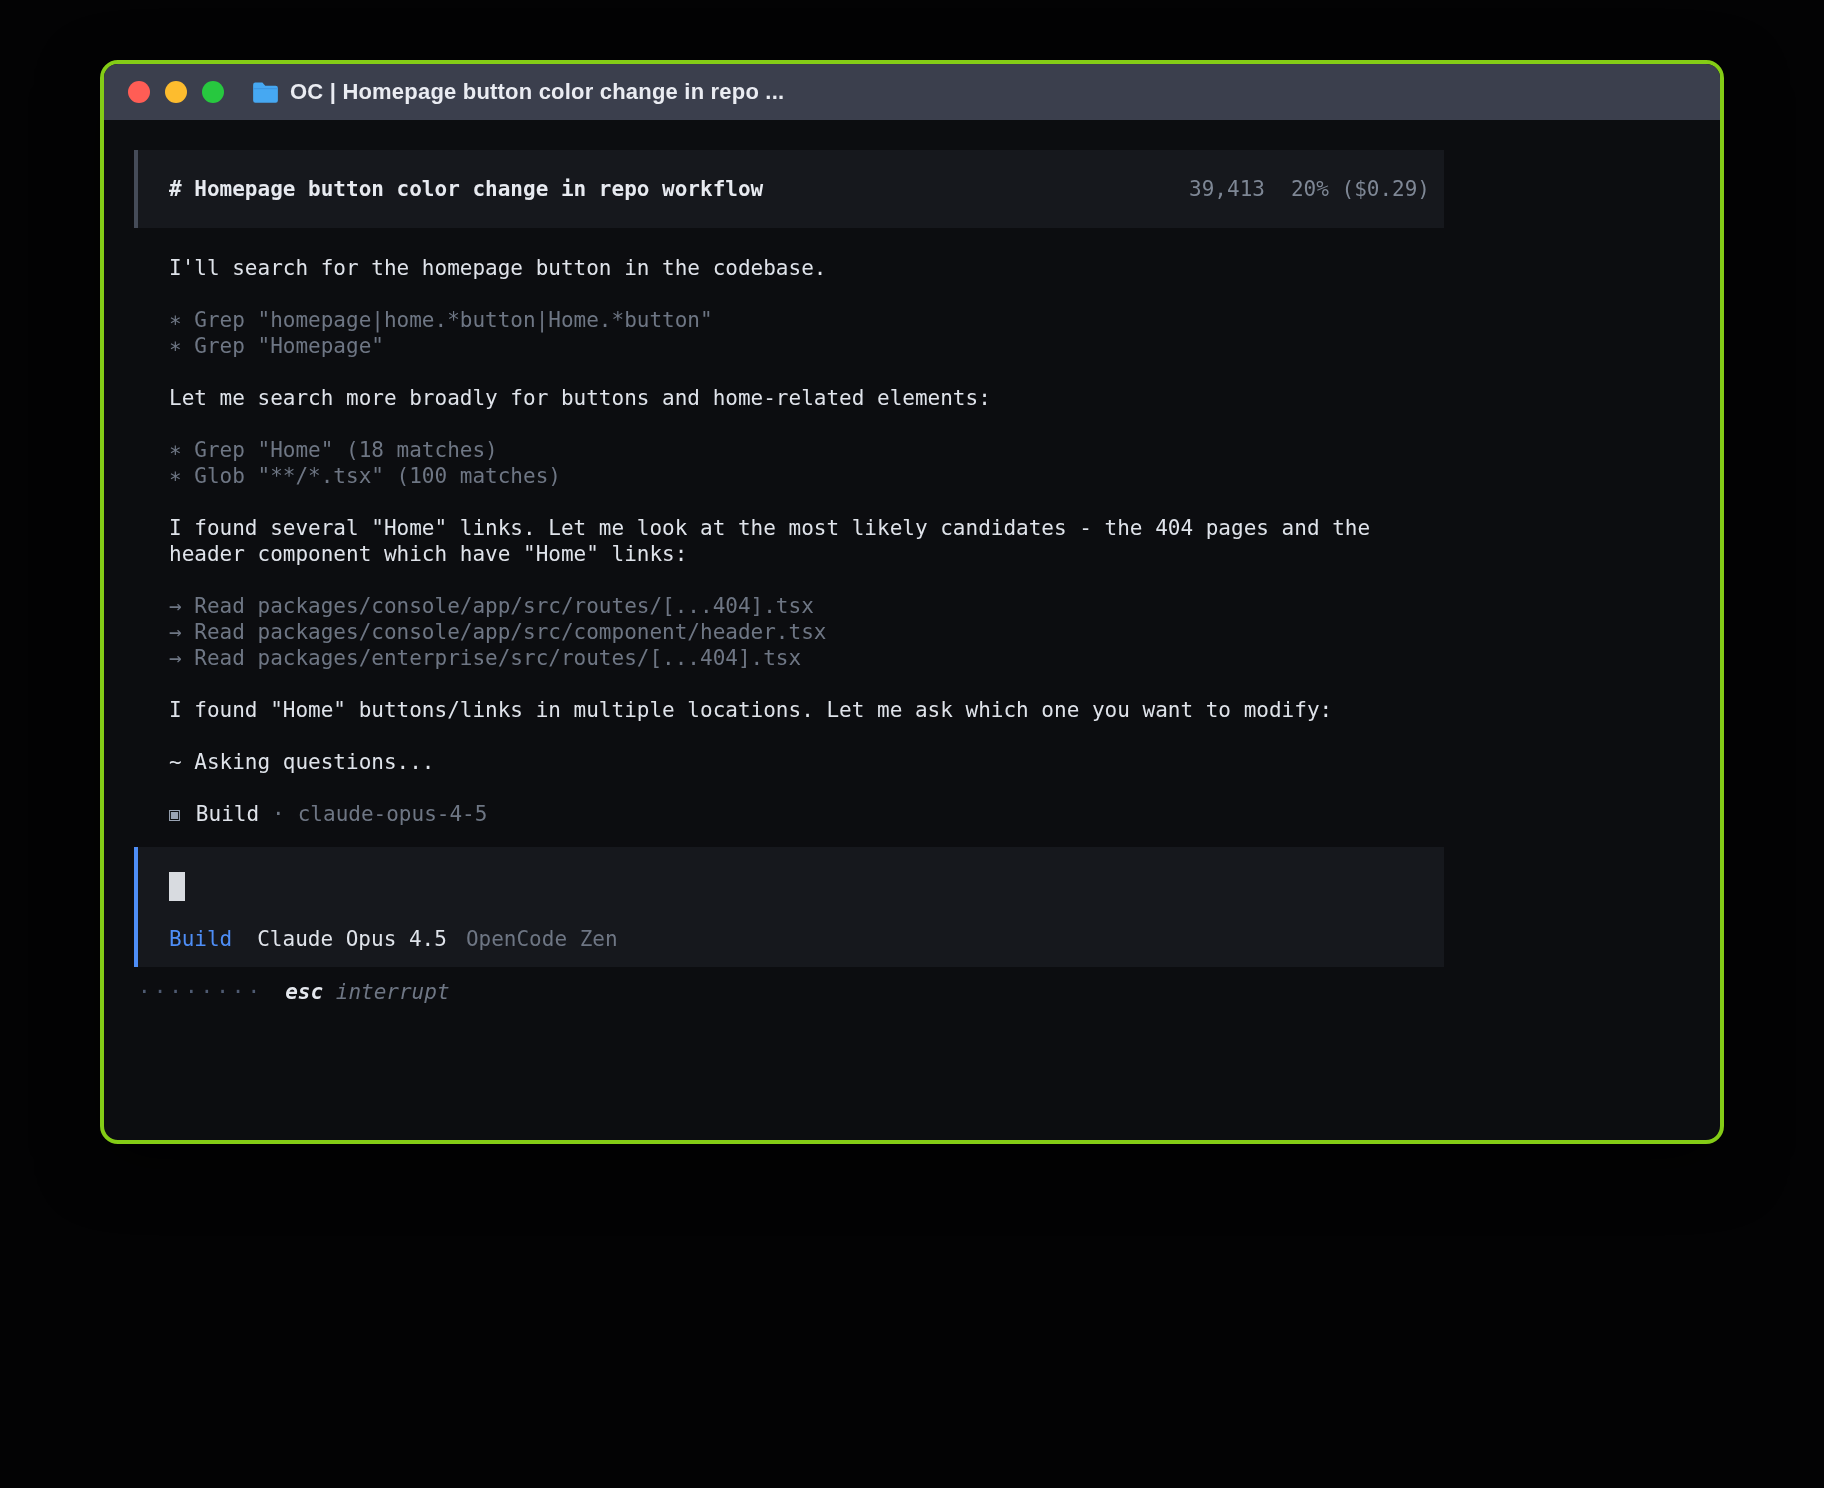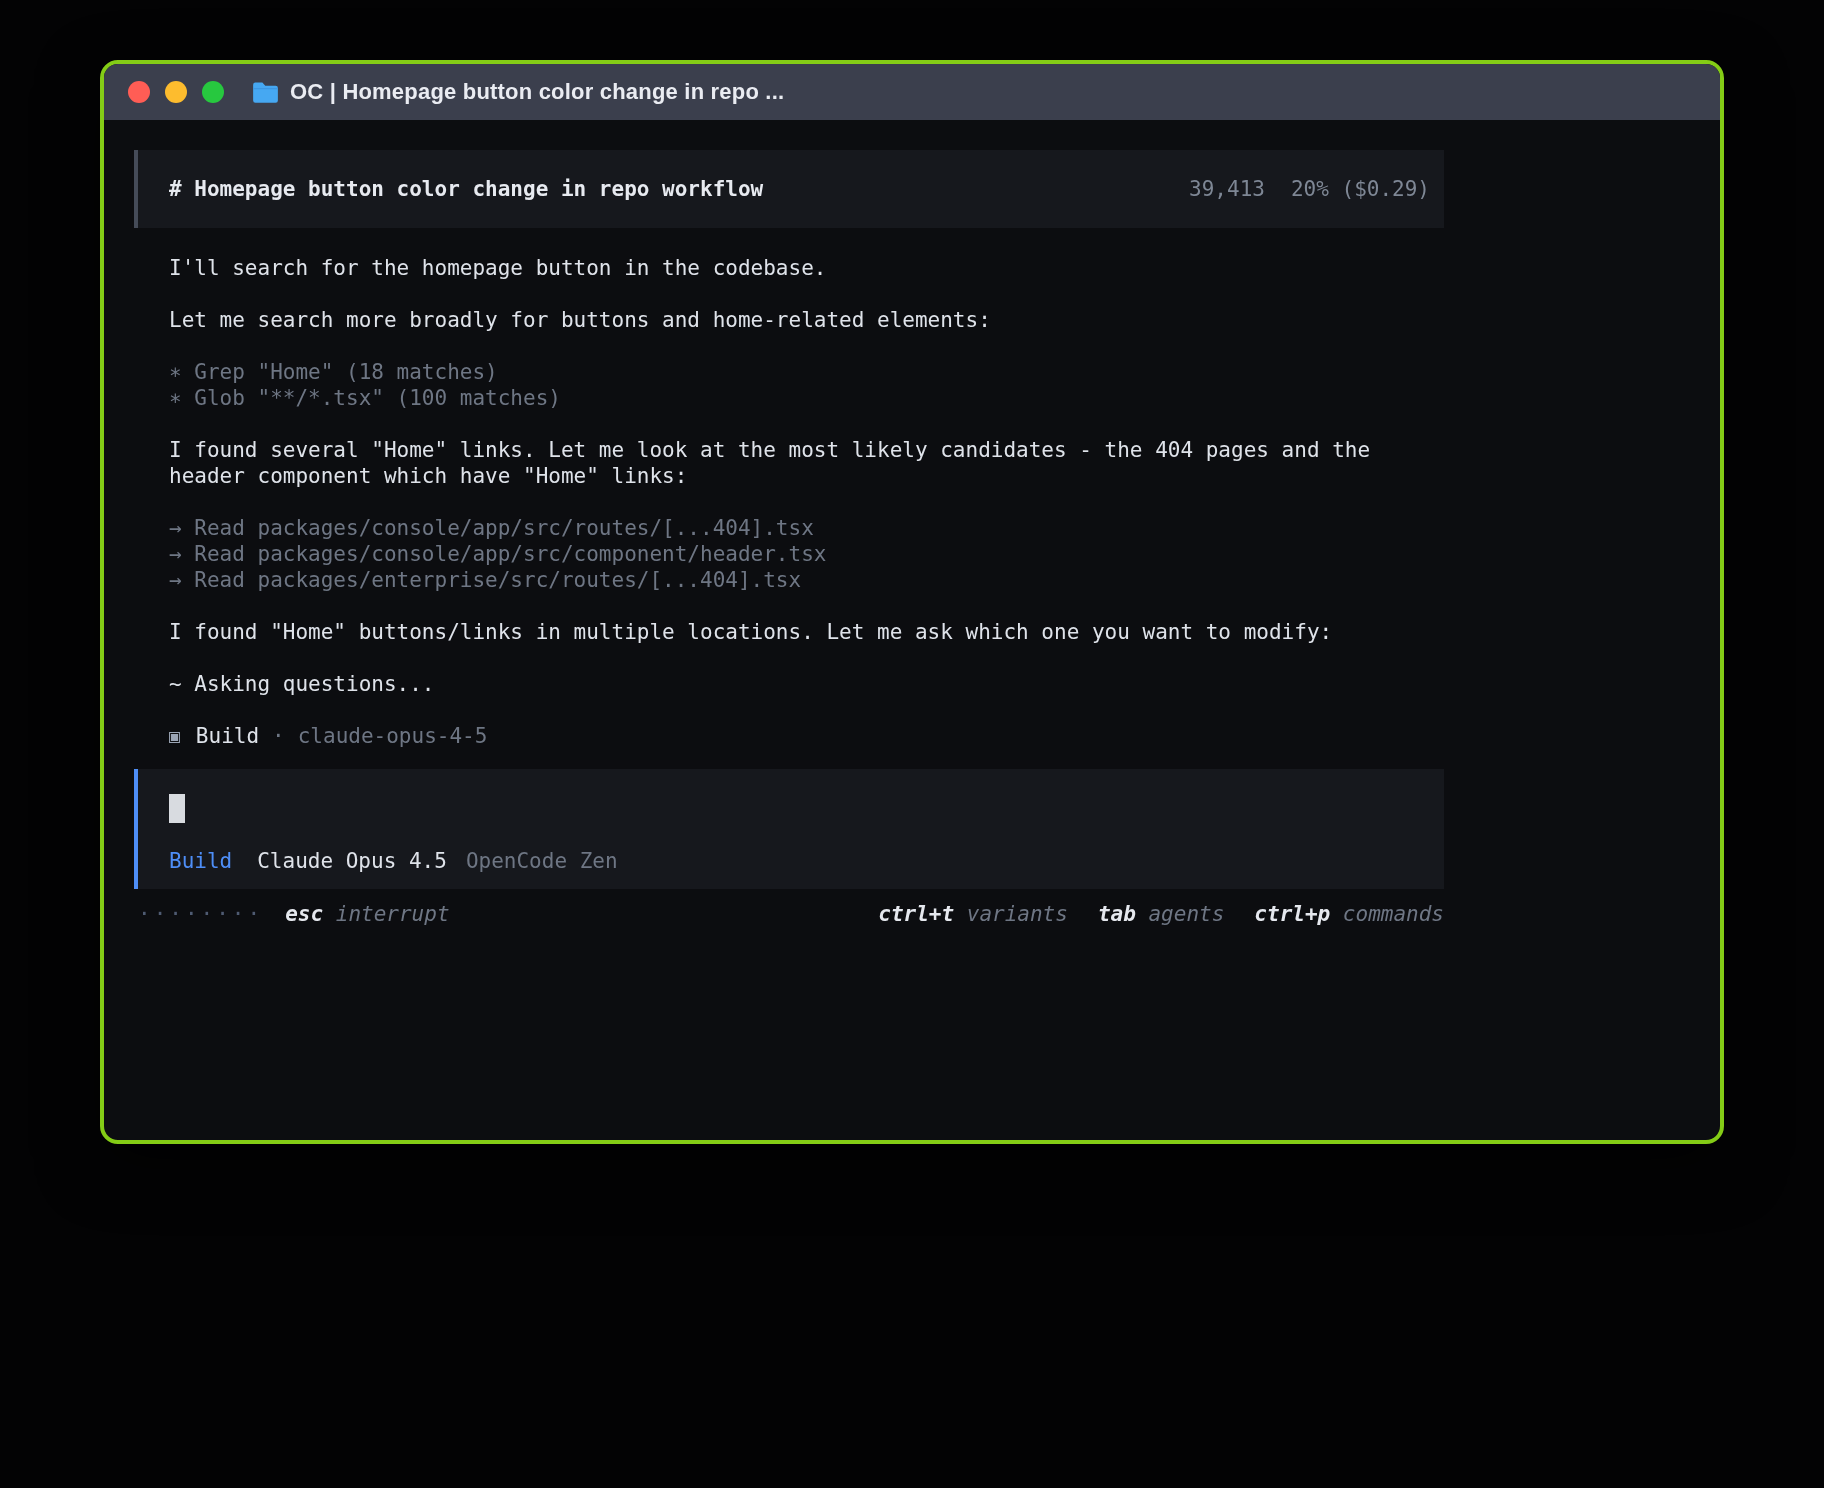--- a/index.html
+++ b/index.html
@@ -101,20 +101,24 @@
         <span class="header-stats">
           <span class="tokens">39,413</span><span class="context">20% ($0.29)</span>
         </span>
       </div>
 
 
       <div id="transcript">
           <div class="tblock text">
             <div class="tline">I'll search for the homepage button in the codebase.</div>
           </div>
+          <div class="tblock tool">
+            <div class="tline">∗ Grep "homepage|home.*button|Home.*button"</div>
+            <div class="tline">∗ Grep "Homepage"</div>
+          </div>
           <div class="tblock text">
             <div class="tline">Let me search more broadly for buttons and home-related elements:</div>
           </div>
           <div class="tblock tool">
             <div class="tline">∗ Grep "Home" (18 matches)</div>
             <div class="tline">∗ Glob "**/*.tsx" (100 matches)</div>
           </div>
           <div class="tblock text">
             <div class="tline">I found several "Home" links. Let me look at the most likely candidates - the 404 pages and the</div>
             <div class="tline">header component which have "Home" links:</div>
@@ -146,22 +150,17 @@
           <span class="meta-model">Claude Opus 4.5</span>
           <span class="meta-provider">OpenCode Zen</span>
         </div>
       </div>
 
       <div class="status-bar">
         <span class="dots">········</span>
         <div class="hints-left" id="hints-left">
             <span class="hint"><span class="key">esc</span><span class="lbl"> interrupt</span></span>
           </div>
-        <div class="hints-right" id="hints-right">
-            <span class="hint"><span class="key">ctrl+t</span><span class="lbl"> variants</span></span>
-            <span class="hint"><span class="key">tab</span><span class="lbl"> agents</span></span>
-            <span class="hint"><span class="key">ctrl+p</span><span class="lbl"> commands</span></span>
-          </div>
       </div>
 
     </div>
   </div>
 </div>
 
 </body></html>

